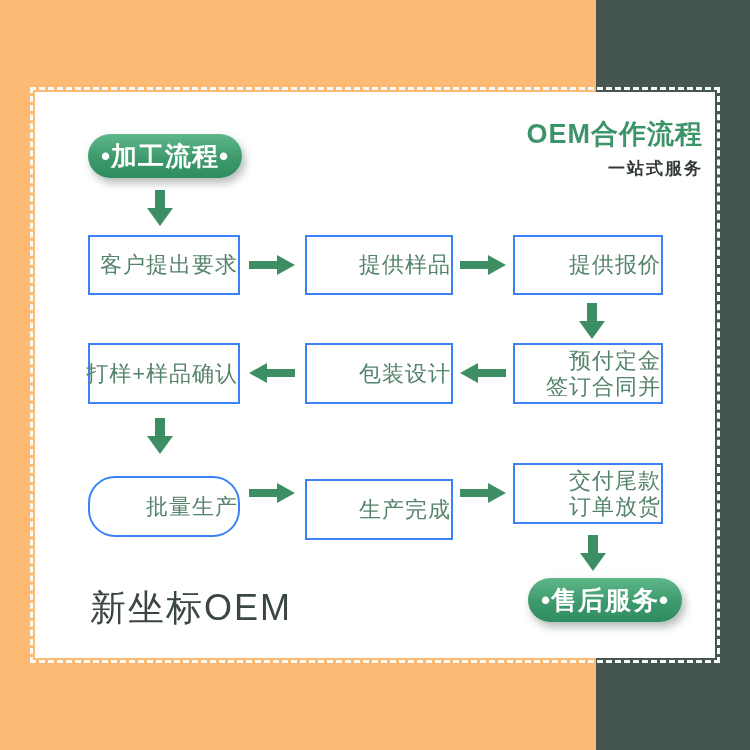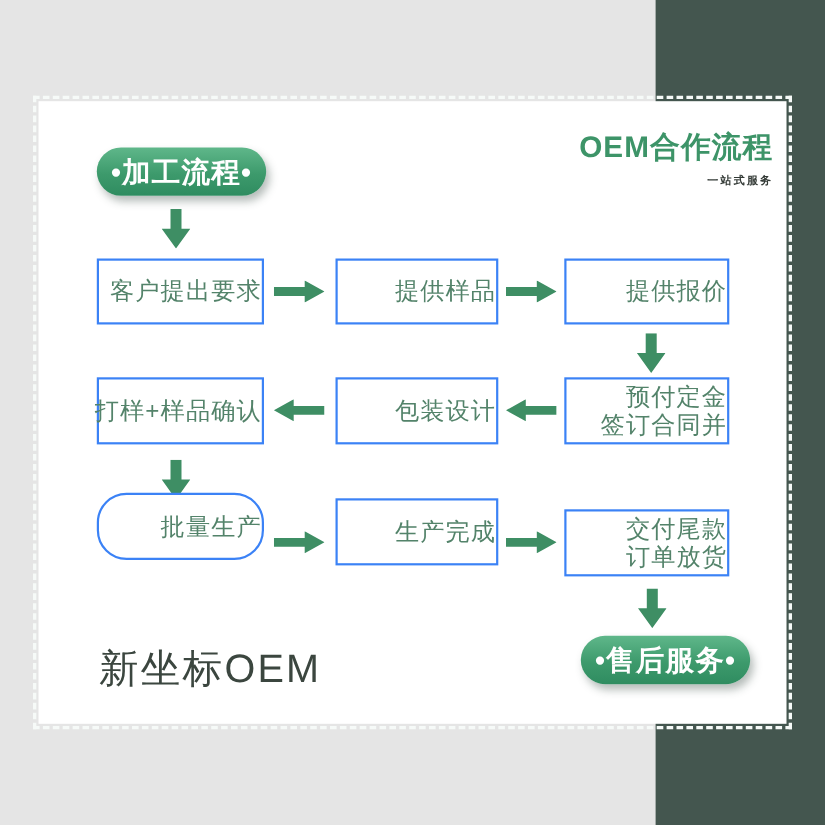--- a/index.html
+++ b/index.html
@@ -8,21 +8,21 @@
     width: 750px;
     height: 750px;
     background: #44564F;
     font-family: "Liberation Sans", "DejaVu Sans", sans-serif;
     overflow: hidden;
   }
   .stage {
     position: relative;
     width: 596px;
     height: 750px;
-    background: #e5e5e5;
+    background: #fdba74;
   }
   .card {
     position: absolute;
     left: 35px;
     top: 92px;
     width: 680px;
     height: 566px;
     background: #ffffff;
   }
   
@@ -55,21 +55,21 @@
   }
   .title {
     color: #3D9468;
     font-size: 27px;
     font-weight: bold;
     letter-spacing: 1px;
     line-height: 1.1;
   }
   .subtitle {
     color: #333A36;
-    font-size: 10px;
+    font-size: 17px;
     font-weight: bold;
     letter-spacing: 2px;
     margin-top: 7px;
   }
   .box {
     position: absolute;
     box-sizing: border-box;
     border: 2px solid #3b82f6;
     background: #ffffff;
     color: #53836A;
@@ -164,29 +164,29 @@
       <span>预付定金</span>
       <span>签订合同并</span>
     </div>
 
     <span class="arrow" style="left:112px; top:326px;">
       <svg width="26" height="36" viewBox="0 0 26 36">
           <path d="M8 0 H18 V18 H26 L13 36 L0 18 H8 Z"></path>
         </svg>
     </span>
 
-    <div class="box" style="left:53px;  top:356px; width:152px; height:61px;border-radius:27px;">
+    <div class="box" style="left:53px;  top:384px; width:152px; height:61px;border-radius:27px;">
       <span>批量生产</span>
     </div>
     <span class="arrow" style="left:214px; top:391px;">
       <svg width="46" height="20" viewBox="0 0 46 20">
           <path d="M0 6 H28 V0 L46 10 L28 20 V14 H0 Z"></path>
         </svg>
     </span>
-    <div class="box" style="left:270px; top:361px; width:148px; height:61px;">
+    <div class="box" style="left:270px; top:387px; width:148px; height:61px;">
       <span>生产完成</span>
     </div>
     <span class="arrow" style="left:425px; top:391px;">
       <svg width="46" height="20" viewBox="0 0 46 20">
           <path d="M0 6 H28 V0 L46 10 L28 20 V14 H0 Z"></path>
         </svg>
     </span>
     <div class="box" style="left:478px; top:371px; width:150px; height:61px;">
       <span>交付尾款</span>
       <span>订单放货</span>

